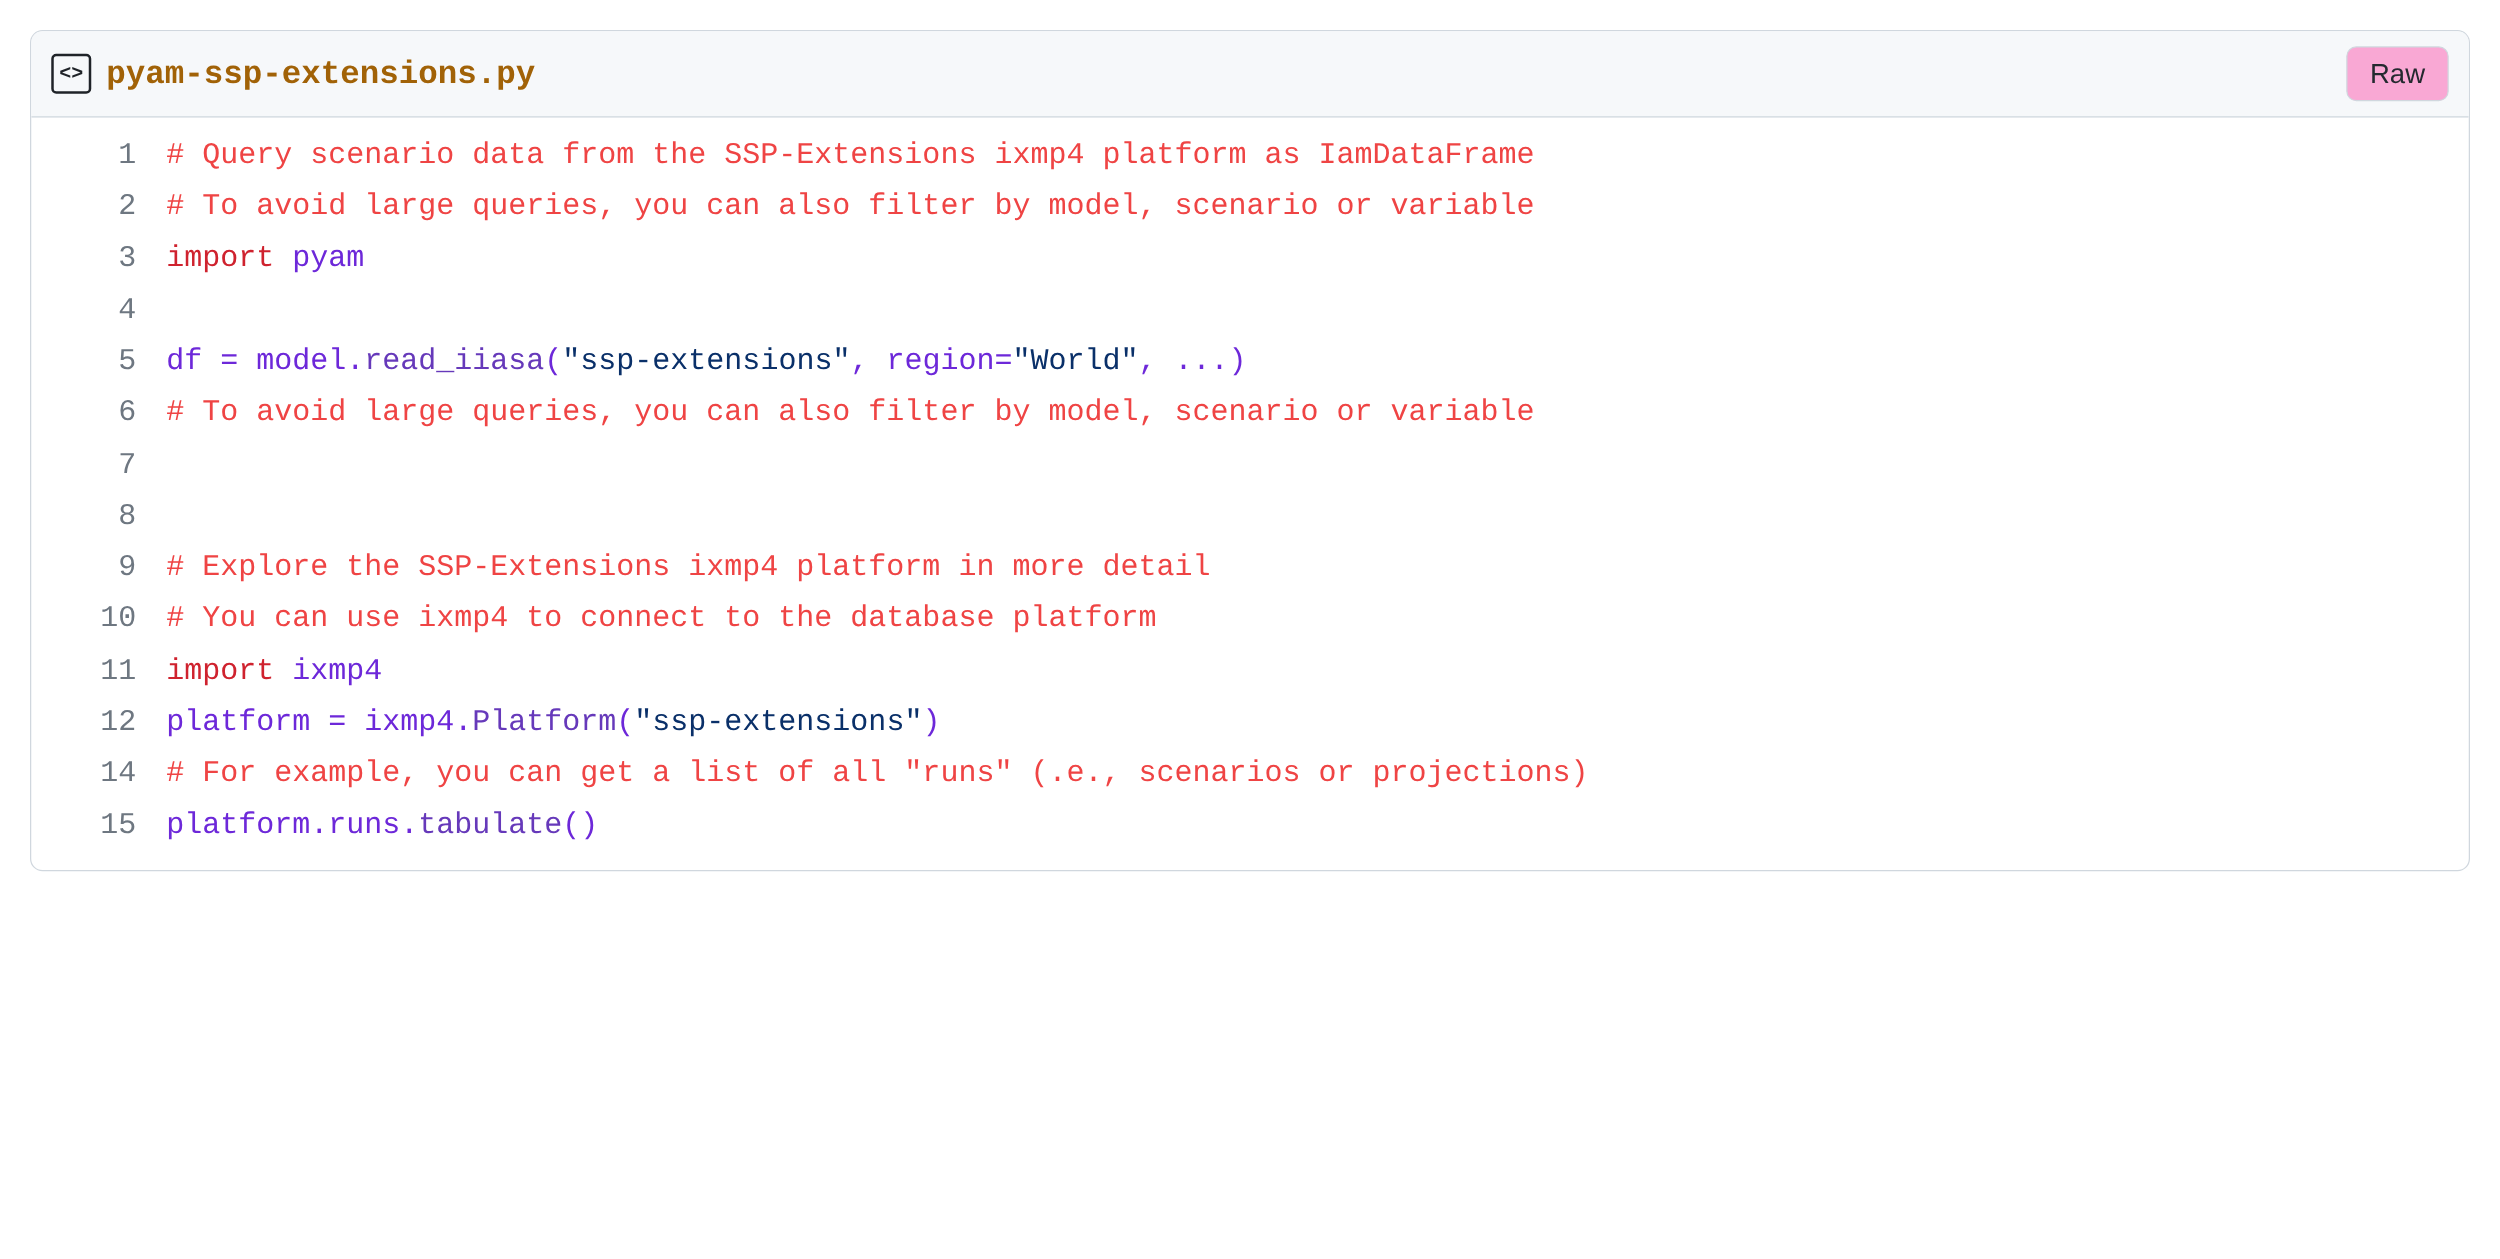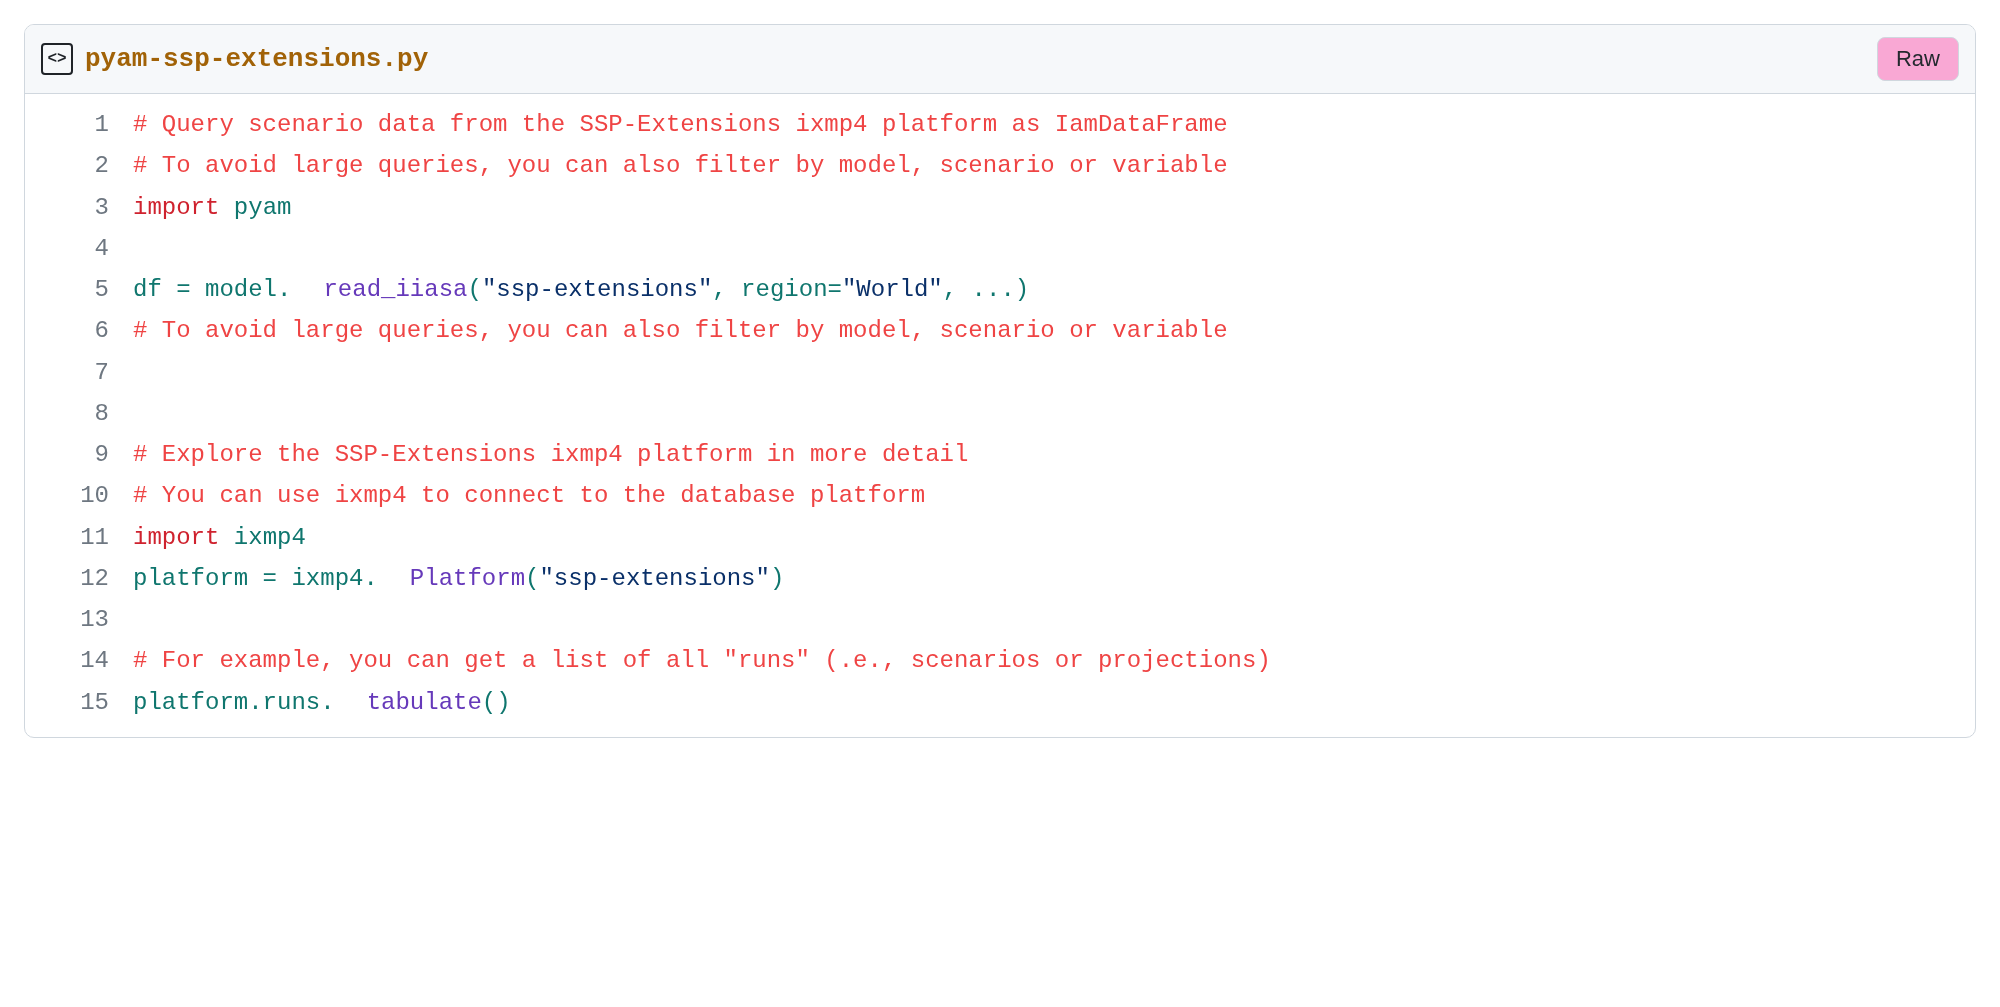--- a/index.html
+++ b/index.html
@@ -79,22 +79,22 @@
     color: #6e7781;
     user-select: none;
   }
   .src {
     flex: 1;
     padding-right: 16px;
   }
   .tok-comment { color: #ef4444; }
   .tok-keyword { color: #cf222e; }
   .tok-string  { color: #0a3069; }
-  .tok-func    { color: #6639ba; margin-left: 32px; }
-  .tok-default { color: #0f766e; }
+  .tok-func    { color: #6639ba; }
+  .tok-default { color: #6d28d9; }
 </style>
 </head>
 <body>
 
 <div class="file-box">
   <div class="file-header">
     <div class="file-title">
       <span class="code-icon">&lt;&gt;</span>
       <a class="filename" href="#">pyam-ssp-extensions.py</a>
     </div>
@@ -106,17 +106,16 @@
       <div class="code-line"><span class="lineno">3</span><span class="src"><span class="tok-keyword">import</span><span class="tok-default"> pyam</span></span></div>
       <div class="code-line"><span class="lineno">4</span><span class="src"><span class="tok-default"></span></span></div>
       <div class="code-line"><span class="lineno">5</span><span class="src"><span class="tok-default">df = model.</span><span class="tok-func">read_iiasa</span><span class="tok-default">(</span><span class="tok-string">"ssp-extensions"</span><span class="tok-default">, region=</span><span class="tok-string">"World"</span><span class="tok-default">, ...)</span></span></div>
       <div class="code-line"><span class="lineno">6</span><span class="src"><span class="tok-comment"># To avoid large queries, you can also filter by model, scenario or variable</span></span></div>
       <div class="code-line"><span class="lineno">7</span><span class="src"><span class="tok-default"></span></span></div>
       <div class="code-line"><span class="lineno">8</span><span class="src"><span class="tok-default"></span></span></div>
       <div class="code-line"><span class="lineno">9</span><span class="src"><span class="tok-comment"># Explore the SSP-Extensions ixmp4 platform in more detail</span></span></div>
       <div class="code-line"><span class="lineno">10</span><span class="src"><span class="tok-comment"># You can use ixmp4 to connect to the database platform</span></span></div>
       <div class="code-line"><span class="lineno">11</span><span class="src"><span class="tok-keyword">import</span><span class="tok-default"> ixmp4</span></span></div>
       <div class="code-line"><span class="lineno">12</span><span class="src"><span class="tok-default">platform = ixmp4.</span><span class="tok-func">Platform</span><span class="tok-default">(</span><span class="tok-string">"ssp-extensions"</span><span class="tok-default">)</span></span></div>
-      <div class="code-line"><span class="lineno">13</span><span class="src"><span class="tok-default"></span></span></div>
       <div class="code-line"><span class="lineno">14</span><span class="src"><span class="tok-comment"># For example, you can get a list of all "runs" (.e., scenarios or projections)</span></span></div>
       <div class="code-line"><span class="lineno">15</span><span class="src"><span class="tok-default">platform.runs.</span><span class="tok-func">tabulate</span><span class="tok-default">()</span></span></div>
     </div>
 </div>
 
 </body></html>

